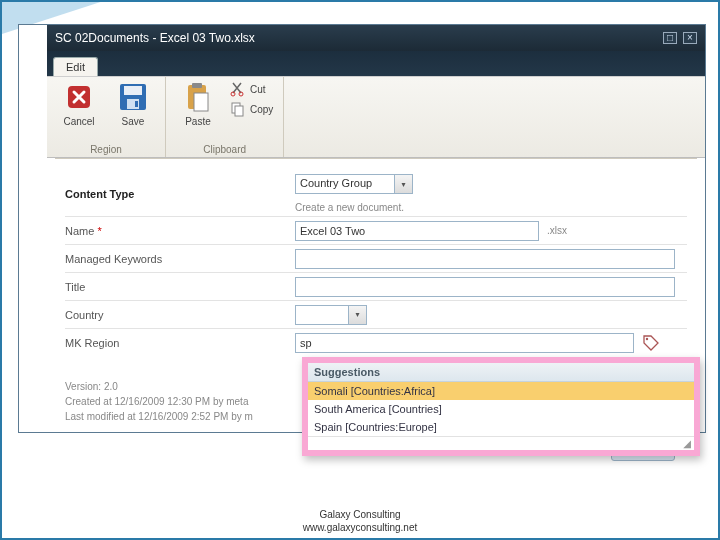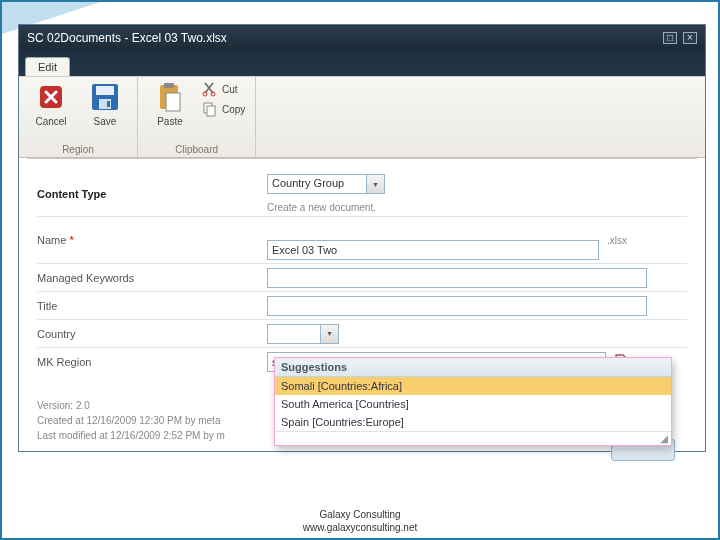--- a/index.html
+++ b/index.html
@@ -21,20 +21,21 @@
     opacity: .7;
     z-index: 0;
   }
   .modal {
     position: absolute;
     left: 16px; top: 22px;
     width: 688px;
     background: #fff;
     border: 1px solid #5b7a92;
     z-index: 2;
+    padding-left: 28px;
   }
   .titlebar {
     height: 26px;
     background: linear-gradient(#2a3d4d, #1c2a36);
     color: #fff;
     display: flex; align-items: center;
     padding: 0 8px;
     font-size: 12px;
   }
   .titlebar .spacer { flex: 1; }
@@ -99,21 +100,21 @@
     display:flex;align-items:center;justify-content:center;
     background:linear-gradient(#f4f4f4,#dcdcdc);
     font-size:8px; color:#555;
   }
   .helper { color:#888; font-size:10px; }
   .sugg {
     position:absolute;
     left: 255px; top: 198px;
     width: 398px;
     background:#fff;
-    border:1px solid #f9a8d4;
+    border:6px solid #f9a8d4;
     box-shadow: 2px 4px 8px rgba(0,0,0,.25);
     z-index:5;
   }
   .sugg-hdr {
     background: linear-gradient(#eef2f5,#dde7ee);
     border-bottom:1px solid #c6d3dd;
     padding:3px 6px; font-size:11px; font-weight:bold; color:#4a5a66;
   }
   .sugg-item { padding:3px 6px; font-size:11px; color:#334; }
   .sugg-item.sel { background:#f9cf6e; }
@@ -226,21 +227,21 @@
         <span class="helper">Create a new document.</span>
       </div>
     </div>
 
     <div class="row">
       <div class="lbl-col">
         <span>Name</span>
         <span class="req">*</span>
       </div>
       <div class="val-col">
-        <input type="text" style="width: 332px; margin-top: 20px;" value="Excel 03 Two">
+        <input type="text" style="width: 244px;" value="Excel 03 Two">
         <span class="helper">.xlsx</span>
       </div>
     </div>
 
     <div class="row">
       <div class="lbl-col"><span>Managed Keywords</span></div>
       <div class="val-col">
         <input type="text" style="width: 380px;" value="">
       </div>
     </div>

